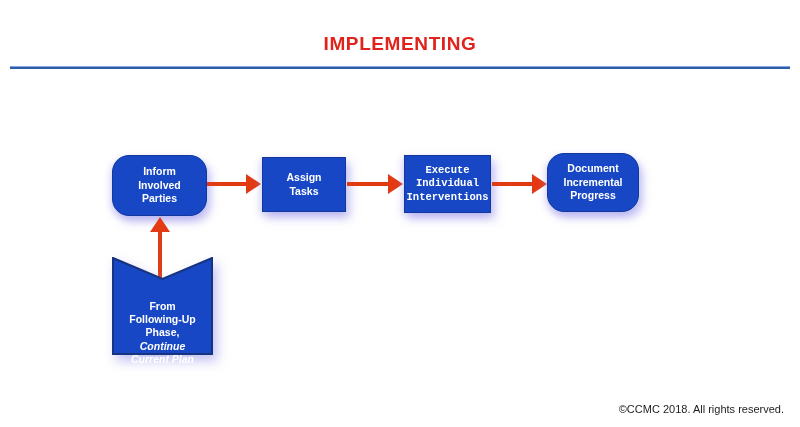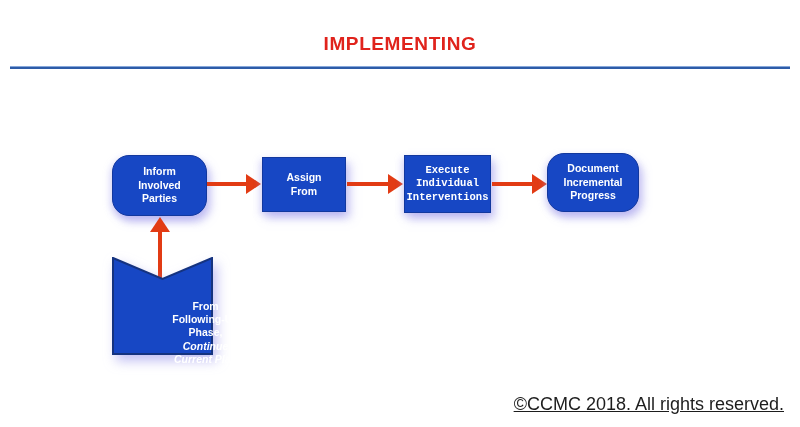--- a/index.html
+++ b/index.html
@@ -50,46 +50,46 @@
   .varrow .head{position:absolute;top:0;left:0;width:0;height:0;
     border-left:10px solid transparent;border-right:10px solid transparent;
     border-bottom:15px solid var(--arrow-red);}
   .varrow .shaft{position:absolute;left:8px;top:13px;width:4px;bottom:0;background:var(--arrow-red);}
 
   .banner{position:absolute;left:112px;top:257px;width:101px;height:98px;}
   .banner svg{position:absolute;left:0;top:0;
     filter:drop-shadow(4px 6px 6px rgba(154,150,235,0.6));}
   .banner-text{
     position:absolute;left:0;top:30px;width:100%;text-align:center;
-    color:#fff;font-weight:bold;font-size:10.5px;line-height:1.25;white-space:pre-line;padding-left:43px;
+    color:#fff;font-weight:bold;font-size:10.5px;line-height:1.25;white-space:pre-line;
   }
   .banner-text .italic{font-style:italic;display:block;text-align:center;}
   .copyright{
-    position:absolute;right:16px;bottom:12px;font-size:18px;color:#1d1d1d;text-decoration:underline;
+    position:absolute;right:16px;bottom:12px;font-size:11px;color:#1d1d1d;
   }
 </style>
 </head>
 <body>
 
 <div class="slide">
 
   <div class="title">IMPLEMENTING</div>
   <div class="rule"></div>
 
   <div class="node rounded" id="node1">Inform
 Involved
 Parties</div>
 
   <div class="harrow" id="arrow1">
     <div class="shaft"></div>
     <div class="head"></div>
   </div>
 
   <div class="node" id="node2">Assign
-From</div>
+Tasks</div>
 
   <div class="harrow" id="arrow2">
     <div class="shaft"></div>
     <div class="head"></div>
   </div>
 
   <div class="node" id="node3">Execute
 Individual
 Interventions</div>
 

